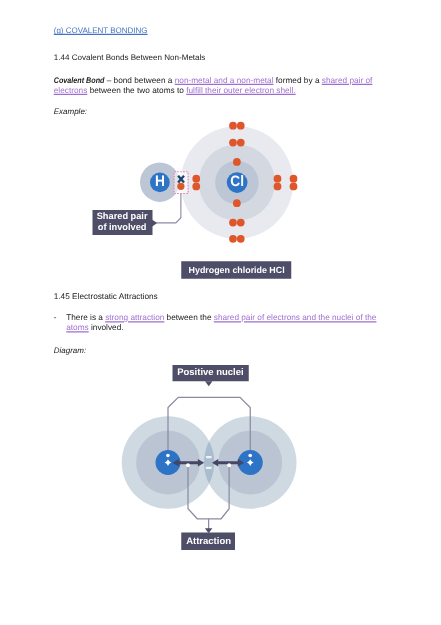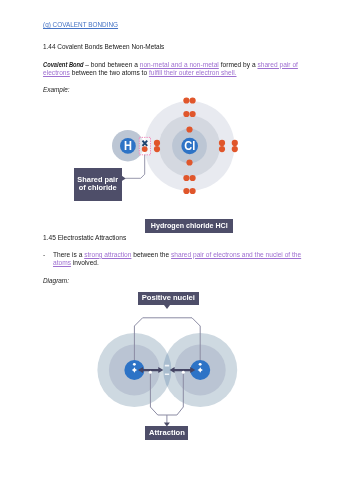--- a/index.html
+++ b/index.html
@@ -70,26 +70,26 @@
     <text class="atomsym" x="127.9" y="50.9" transform="translate(11.5,0) scale(0.91,1)">H</text>
     <text class="atomsym" x="189.7" y="51" transform="translate(17.07,0) scale(0.91,1)">Cl</text>
     <g stroke="#1c456e" stroke-width="1.9" stroke-linecap="butt">
       <line x1="142.5" y1="45.55" x2="147.2" y2="50.95"></line>
       <line x1="147.2" y1="45.55" x2="142.5" y2="50.95"></line>
     </g>
     <path d="M144.7 59.8 L144.7 79.2 L140.7 83.3 L125.4 83.3" fill="none" stroke="#8b8ba3" stroke-width="0.9"></path>
     <path d="M121.4 80.5 L125.8 83.4 L121.4 86.3 Z" fill="#4e4e69"></path>
   </svg>
 
-  <div class="box" style="left:73.5px;top:167.9px;width:48.4px;height:33px;font-size:7.4px;flex-direction:column;">
+  <div class="box" style="left:73.5px;top:167.9px;width:48.4px;height:20px;font-size:7.4px;flex-direction:column;">
     <span>Shared pair</span>
-    <span>of chloride</span>
+    <span>of involved</span>
   </div>
 
-  <div class="box" style="left:145.1px;top:219px;width:88.4px;height:14.1px;font-size:7.1px;">Hydrogen chloride HCl</div>
+  <div class="box" style="left:145.1px;top:209px;width:88.4px;height:14.1px;font-size:7.1px;">Hydrogen chloride HCl</div>
 
   <div class="sub-head s45" style="top:234.2px">1.45 Electrostatic Attractions</div>
 
   <p class="bullet" style="top:250.8px">
       <span class="dash">-</span>
       <span class="btxt"><span>There is a </span><span class="lk">strong attraction</span><span> between the </span><span class="lk">shared pair of electrons and the nuclei of the atoms</span><span> involved.</span></span>
     </p>
 
   <div class="sub-head ital" style="top:277.2px">Diagram:</div>
 

